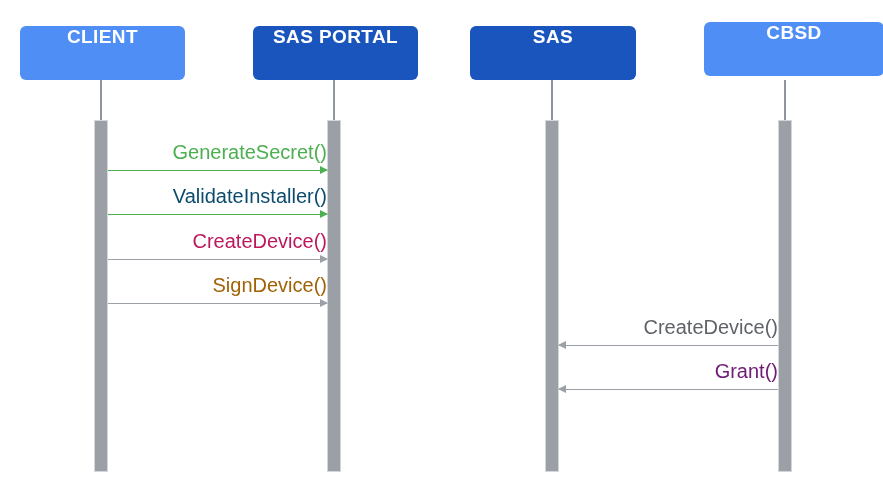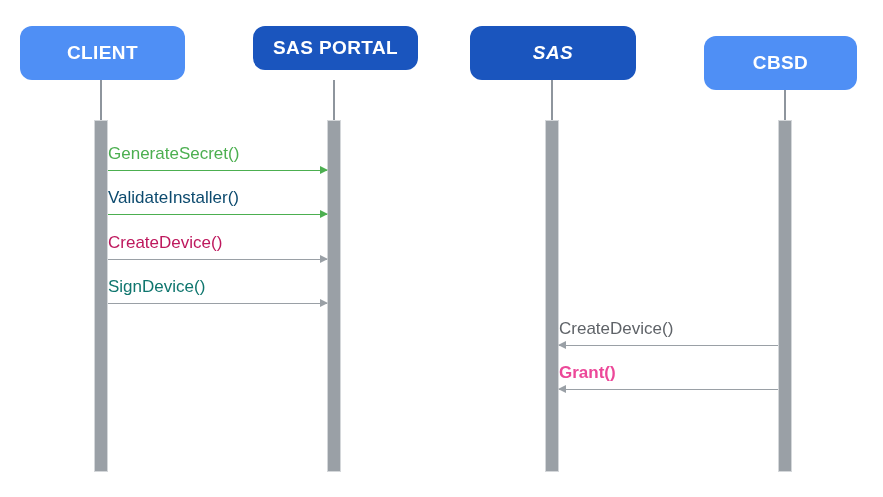--- a/index.html
+++ b/index.html
@@ -14,23 +14,23 @@
     position: relative;
     width: 883px;
     height: 497px;
     background: #ffffff;
     overflow: hidden;
   }
 
   
   .participant-box {
     position: absolute;
-    border-radius: 12px;
+    border-radius: 6px;
     display: flex;
-    align-items: center;
+    align-items: flex-start;
     justify-content: center;
     box-sizing: border-box;
     color: #ffffff;
     font-weight: bold;
     font-size: 19px;
     letter-spacing: 0.4px;
     user-select: none;
   }
   .participant-label {
     color: #ffffff;
@@ -62,22 +62,22 @@
     position: absolute;
     left: 0;
     top: 0;
     height: 1px;
     width: 100%;
   }
   .message-label {
     position: absolute;
     left: 0;
     width: 100%;
-    text-align: left;
-    font-size: 17px;
+    text-align: right;
+    font-size: 20px;
     white-space: nowrap;
     line-height: 1;
     bottom: 8px;
   }
   .arrow-head {
     position: absolute;
     top: -4px;
     width: 0;
     height: 0;
     border-top: 4.5px solid transparent;
@@ -122,40 +122,40 @@
         <div class="message-label" style="color: #0c4a6e;">ValidateInstaller()</div>
       </div>
       <div class="message" style="left: 108px; top: 259px; width: 219px;">
         <div class="message-line" style="background: rgb(154, 160, 166);"></div>
         <div class="arrow-head to-right" style="border-left-color: rgb(154, 160, 166);"></div>
         <div class="message-label" style="color: #be185d;">CreateDevice()</div>
       </div>
       <div class="message" style="left: 108px; top: 303px; width: 219px;">
         <div class="message-line" style="background: rgb(154, 160, 166);"></div>
         <div class="arrow-head to-right" style="border-left-color: rgb(154, 160, 166);"></div>
-        <div class="message-label" style="color: #0f766e;">SignDevice()</div>
+        <div class="message-label" style="color: #a16207;">SignDevice()</div>
       </div>
       <div class="message" style="left: 559px; top: 345px; width: 219px;">
         <div class="message-line" style="background: rgb(154, 160, 166);"></div>
         <div class="arrow-head to-left" style="border-right-color: rgb(154, 160, 166);"></div>
         <div class="message-label" style="color: rgb(95, 99, 104);">CreateDevice()</div>
       </div>
       <div class="message" style="left: 559px; top: 389px; width: 219px;">
         <div class="message-line" style="background: rgb(154, 160, 166);"></div>
         <div class="arrow-head to-left" style="border-right-color: rgb(154, 160, 166);"></div>
-        <div class="message-label" style="color: #ec4899; font-weight: bold;">Grant()</div>
+        <div class="message-label" style="color: #701a75;">Grant()</div>
       </div>
     </div>
   <div id="boxes-layer">
       <div class="participant-box" style="left: 20px; top: 26px; width: 165px; height: 54px; background: rgb(79, 143, 245);">
         <span class="participant-label">CLIENT</span>
       </div>
-      <div class="participant-box" style="left: 253px; top: 26px; width: 165px; height: 44px; background: rgb(26, 85, 190);">
+      <div class="participant-box" style="left: 253px; top: 26px; width: 165px; height: 54px; background: rgb(26, 85, 190);">
         <span class="participant-label">SAS PORTAL</span>
       </div>
-      <div class="participant-box" style="left: 470px; top: 26px; width: 166px; height: 54px; background: rgb(26, 85, 190); font-style: italic;">
+      <div class="participant-box" style="left: 470px; top: 26px; width: 166px; height: 54px; background: rgb(26, 85, 190);">
         <span class="participant-label">SAS</span>
       </div>
-      <div class="participant-box" style="left: 704px; top: 36px; width: 153px; height: 54px; background: rgb(79, 143, 245);">
+      <div class="participant-box" style="left: 704px; top: 22px; width: 180px; height: 54px; background: rgb(79, 143, 245);">
         <span class="participant-label">CBSD</span>
       </div>
     </div>
 </div>
 
 </body></html>

